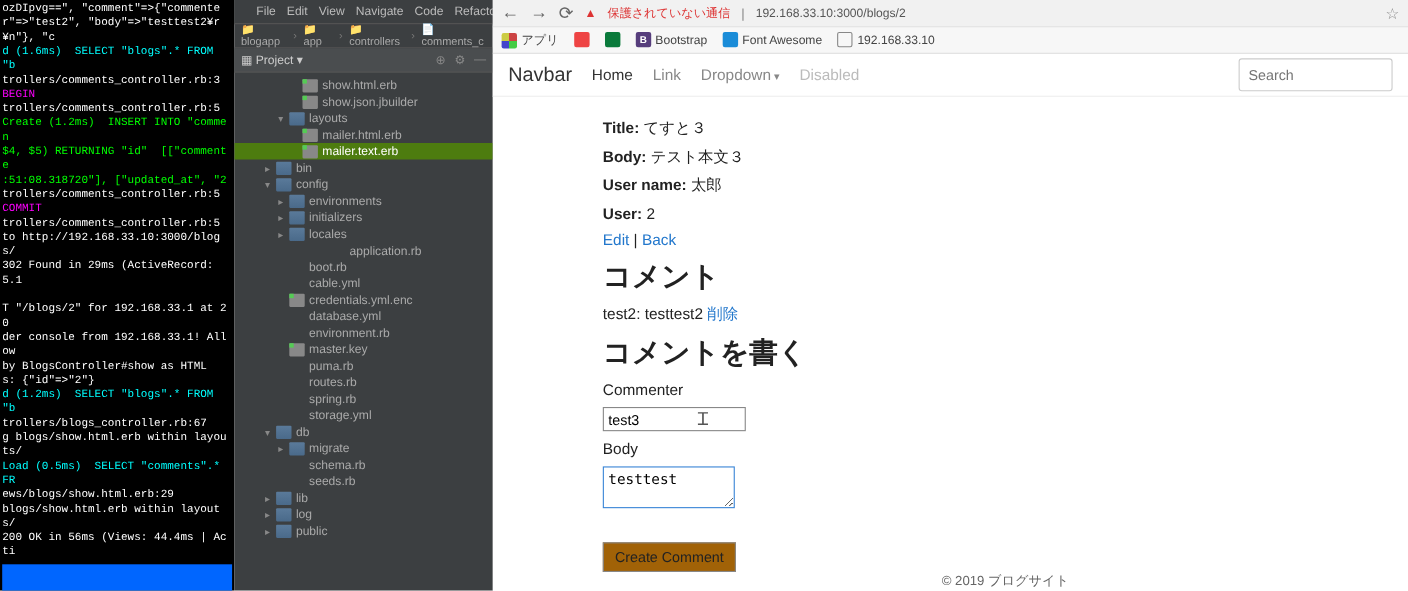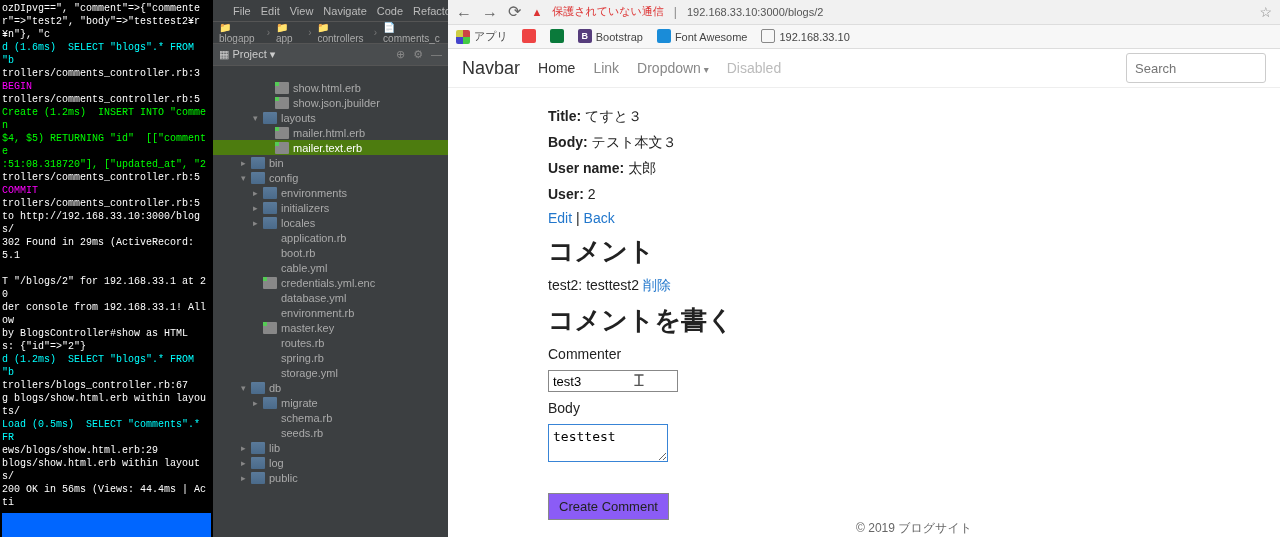--- a/index.html
+++ b/index.html
@@ -17,21 +17,21 @@
 .ide { width: 235px; height: 537px; background: #3c3f41; color: #bbb; font-size: 11px; display: flex; flex-direction: column; }
 .ide-menu { background: #3c3f41; height: 22px; display: flex; align-items: center; padding: 0 6px; gap: 10px; border-bottom: 1px solid #555; }
 .ide-menu span { color: #bbb; }
 .ide-menu .r-icon { width: 16px; height: 16px; background: #a00; border-radius: 2px; display: inline-block; margin-right: 4px; }
 .ide-bc { height: 22px; display: flex; align-items: center; padding: 0 6px; gap: 4px; border-bottom: 1px solid #555; font-size: 10px; }
 .ide-bc .folder { color: #aaa; }
 .ide-bc .sep::before { content: "›"; color: #777; margin: 0 2px; }
 .ide-proj { height: 22px; background: #4a4d4f; display: flex; align-items: center; padding: 0 6px; justify-content: space-between; border-bottom: 1px solid #555; }
 .ide-proj .title { color: #ccc; }
 .ide-proj .icons { display: flex; gap: 8px; color: #888; }
-.tree { flex: 1; overflow: auto; padding: 14px 0; }
+.tree { flex: 1; overflow: auto; padding: 4px 0; }
 .tree-item { display: flex; align-items: center; height: 15px; padding-left: 4px; color: #aaa; font-size: 11px; }
 .tree-item.selected { background: #4d7c0f; color: #fff; }
 .tree-item .arrow { width: 10px; display: inline-block; color: #888; font-size: 9px; }
 .tree-item .icon { width: 14px; height: 12px; display: inline-block; margin-right: 4px; }
 .tree-item .icon.folder { background: linear-gradient(#5a7a9a, #4a6a8a); border-radius: 1px; }
 .tree-item .icon.file { background: #888; border-radius: 1px; position: relative; }
 .tree-item .icon.file::after { content: ""; position: absolute; top: 0; left: 0; width: 4px; height: 4px; background: #5c5; }
 .tree-item .icon.rb::after { background: #c55; }
 .tree-item .icon.yml::after { background: #a5c; }
 
@@ -61,21 +61,21 @@
 .b-nav .drop::after { content: " ▾"; font-size: 10px; }
 .b-nav .search-box { margin-left: auto; }
 .b-nav .search-box input { width: 140px; height: 30px; border: 1px solid #ccc; border-radius: 3px; padding: 0 8px; font-size: 13px; }
 .b-content { flex: 1; padding: 12px 0 0 100px; font-size: 14px; color: #222; position: relative; }
 .b-content p { margin: 8px 0; }
 .b-content .lbl { font-weight: bold; }
 .b-content a { color: #2277cc; text-decoration: none; }
 .b-content h2 { font-size: 26px; font-weight: bold; margin: 8px 0; }
 .b-content input[type=text] { width: 130px; height: 22px; border: 1px solid #888; padding: 0 4px; font-size: 13px; }
 .b-content textarea { width: 120px; height: 38px; border: 1px solid #3884d6; padding: 4px; font-size: 13px; resize: both; }
-.b-content .btn { display: inline-block; padding: 5px 10px; border: 1px solid #888; background: #8b5cf6; font-size: 13px; cursor: pointer; margin-top: 20px; }
+.b-content .btn { display: inline-block; padding: 5px 10px; border: 1px solid #888; background: #a16207; font-size: 13px; cursor: pointer; margin-top: 20px; }
 .b-content .cursor-mark { position: absolute; font-size: 16px; color: #555; }
 .footer { text-align: center; color: #666; font-size: 12px; }
 </style>
 </head>
 <body>
 
 <div class="terminal" id="term"><div class="t-white">ozDIpvg==", "comment"=&gt;{"commenter"=&gt;"test2", "body"=&gt;"testtest2¥r¥n"}, "c</div><div class="t-cyan">d (1.6ms)  SELECT "blogs".* FROM "b</div><div class="t-white">trollers/comments_controller.rb:3</div><div class="t-magenta">BEGIN</div><div class="t-white">trollers/comments_controller.rb:5</div><div class="t-green">Create (1.2ms)  INSERT INTO "commen</div><div class="t-green">$4, $5) RETURNING "id"  [["commente</div><div class="t-green">:51:08.318720"], ["updated_at", "2</div><div class="t-white">trollers/comments_controller.rb:5</div><div class="t-magenta">COMMIT</div><div class="t-white">trollers/comments_controller.rb:5</div><div class="t-white">to http://192.168.33.10:3000/blogs/</div><div class="t-white">302 Found in 29ms (ActiveRecord: 5.1</div><div class="t-white"> </div><div class="t-white">T "/blogs/2" for 192.168.33.1 at 20</div><div class="t-white">der console from 192.168.33.1! Allow</div><div class="t-white">by BlogsController#show as HTML</div><div class="t-white">s: {"id"=&gt;"2"}</div><div class="t-cyan">d (1.2ms)  SELECT "blogs".* FROM "b</div><div class="t-white">trollers/blogs_controller.rb:67</div><div class="t-white">g blogs/show.html.erb within layouts/</div><div class="t-cyan">Load (0.5ms)  SELECT "comments".* FR</div><div class="t-white">ews/blogs/show.html.erb:29</div><div class="t-white">blogs/show.html.erb within layouts/</div><div class="t-white">200 OK in 56ms (Views: 44.4ms | Acti</div><div class="t-blue-bg"></div></div>
 
 <div class="ide">
   <div class="ide-menu">
@@ -148,21 +148,21 @@
       <div class="tree-item" style="padding-left: 40px;">
         <span class="arrow">▸</span>
         <span class="icon folder"></span>
         <span>initializers</span>
       </div>
       <div class="tree-item" style="padding-left: 40px;">
         <span class="arrow">▸</span>
         <span class="icon folder"></span>
         <span>locales</span>
       </div>
-      <div class="tree-item" style="padding-left: 40px;">
+      <div class="tree-item" style="padding-left: 40px; flex-direction: column;">
         <span class="arrow"></span>
         <span class="icon rb"></span>
         <span>application.rb</span>
       </div>
       <div class="tree-item" style="padding-left: 40px;">
         <span class="arrow"></span>
         <span class="icon rb"></span>
         <span>boot.rb</span>
       </div>
       <div class="tree-item" style="padding-left: 40px;">
@@ -182,20 +182,25 @@
       </div>
       <div class="tree-item" style="padding-left: 40px;">
         <span class="arrow"></span>
         <span class="icon rb"></span>
         <span>environment.rb</span>
       </div>
       <div class="tree-item" style="padding-left: 40px;">
         <span class="arrow"></span>
         <span class="icon file"></span>
         <span>master.key</span>
+      </div>
+      <div class="tree-item" style="padding-left: 40px;">
+        <span class="arrow"></span>
+        <span class="icon rb"></span>
+        <span>puma.rb</span>
       </div>
       <div class="tree-item" style="padding-left: 40px;">
         <span class="arrow"></span>
         <span class="icon rb"></span>
         <span>routes.rb</span>
       </div>
       <div class="tree-item" style="padding-left: 40px;">
         <span class="arrow"></span>
         <span class="icon rb"></span>
         <span>spring.rb</span>

